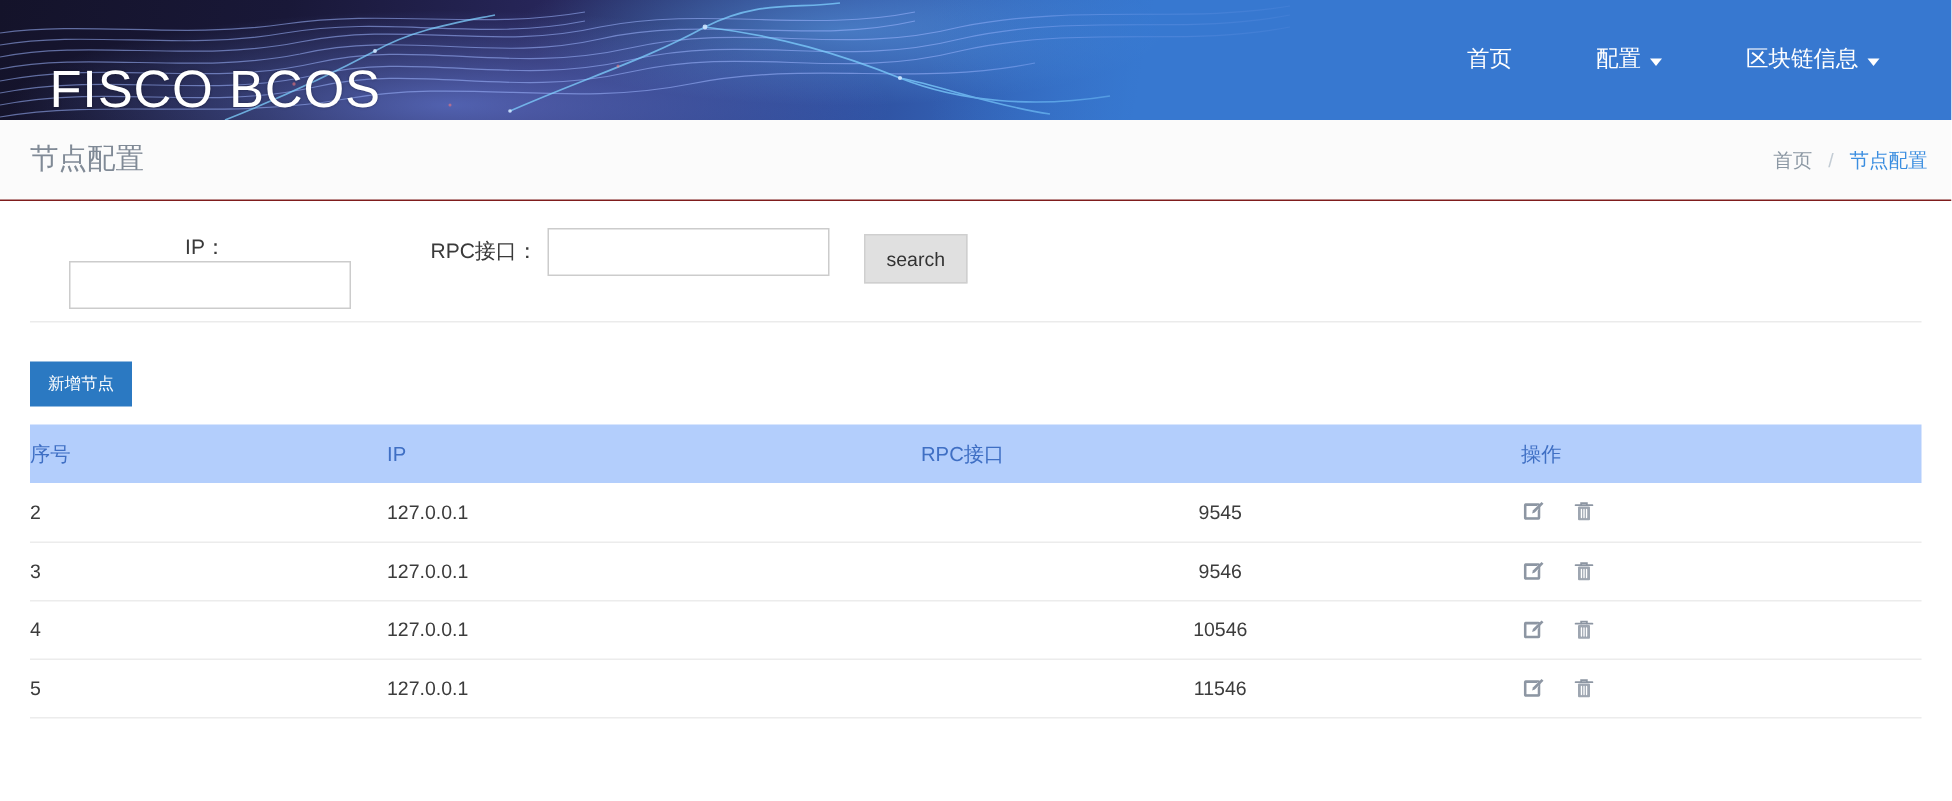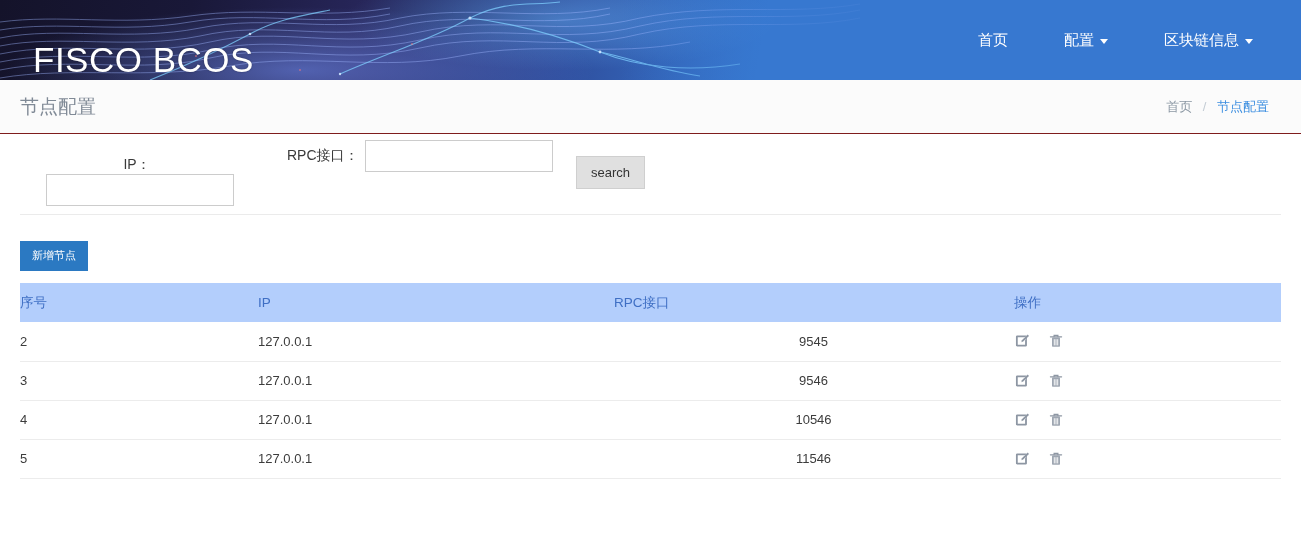--- a/index.html
+++ b/index.html
@@ -69,21 +69,21 @@
     width: 1301px; height: 54px;
     background: #fbfbfb;
     border-bottom: 1px solid #7f1d1d;
   }
   .page-title {
     position: absolute; left: 20px; top: 0;
     line-height: 53px;
     font-size: 19px; color: #808a96;
   }
   .crumbs {
-    position: absolute; right: 32px; top: 0;
+    position: absolute; right: 16px; top: 0;
     line-height: 53px;
     font-size: 13px; color: #8c98a4;
     white-space: nowrap;
   }
   .crumbs .sep { color: #c3ccd4; margin: 0 7px; }
   .crumbs .current { color: #3b8ee0; }
 
   
   .content { position: relative; width: 1301px; }
   .searchrow {
@@ -102,21 +102,21 @@
   }
   .field-input {
     height: 32px; width: 188px;
     border: 1px solid #cccccc;
     background: #ffffff;
     font-size: 13px; color: #333;
     padding: 0 6px;
     outline: none;
   }
   #field-ip { left: 46px; top: 22px; flex-direction: column; }
-  #field-rpc { left: 287px; top: 6px; align-items: center; }
+  #field-rpc { left: 287px; top: 18px; align-items: center; }
   .search-btn {
     position: absolute; left: 576px; top: 22px;
     width: 69px; height: 33px;
     background: #e0e0e0;
     border: 1px solid #cfcfcf;
     font-size: 13px; color: #333333;
     font-family: "Liberation Sans", sans-serif;
     cursor: pointer;
   }
   .divider {

